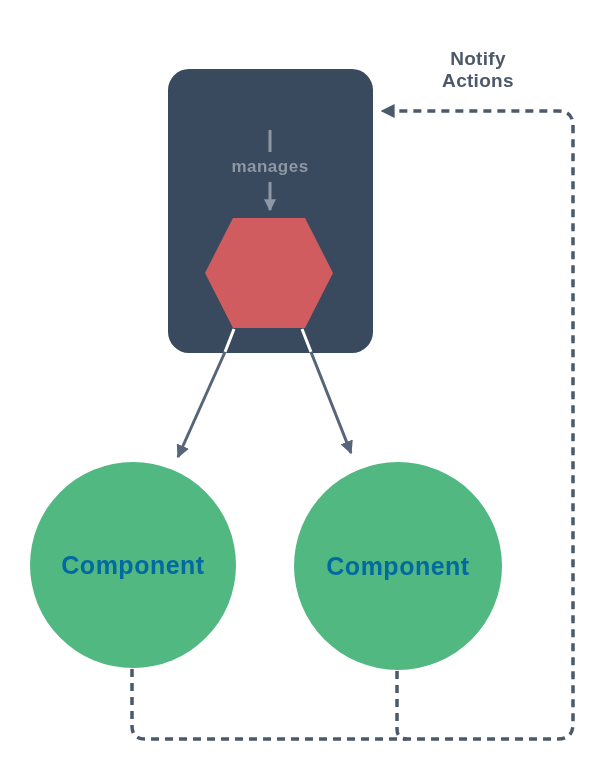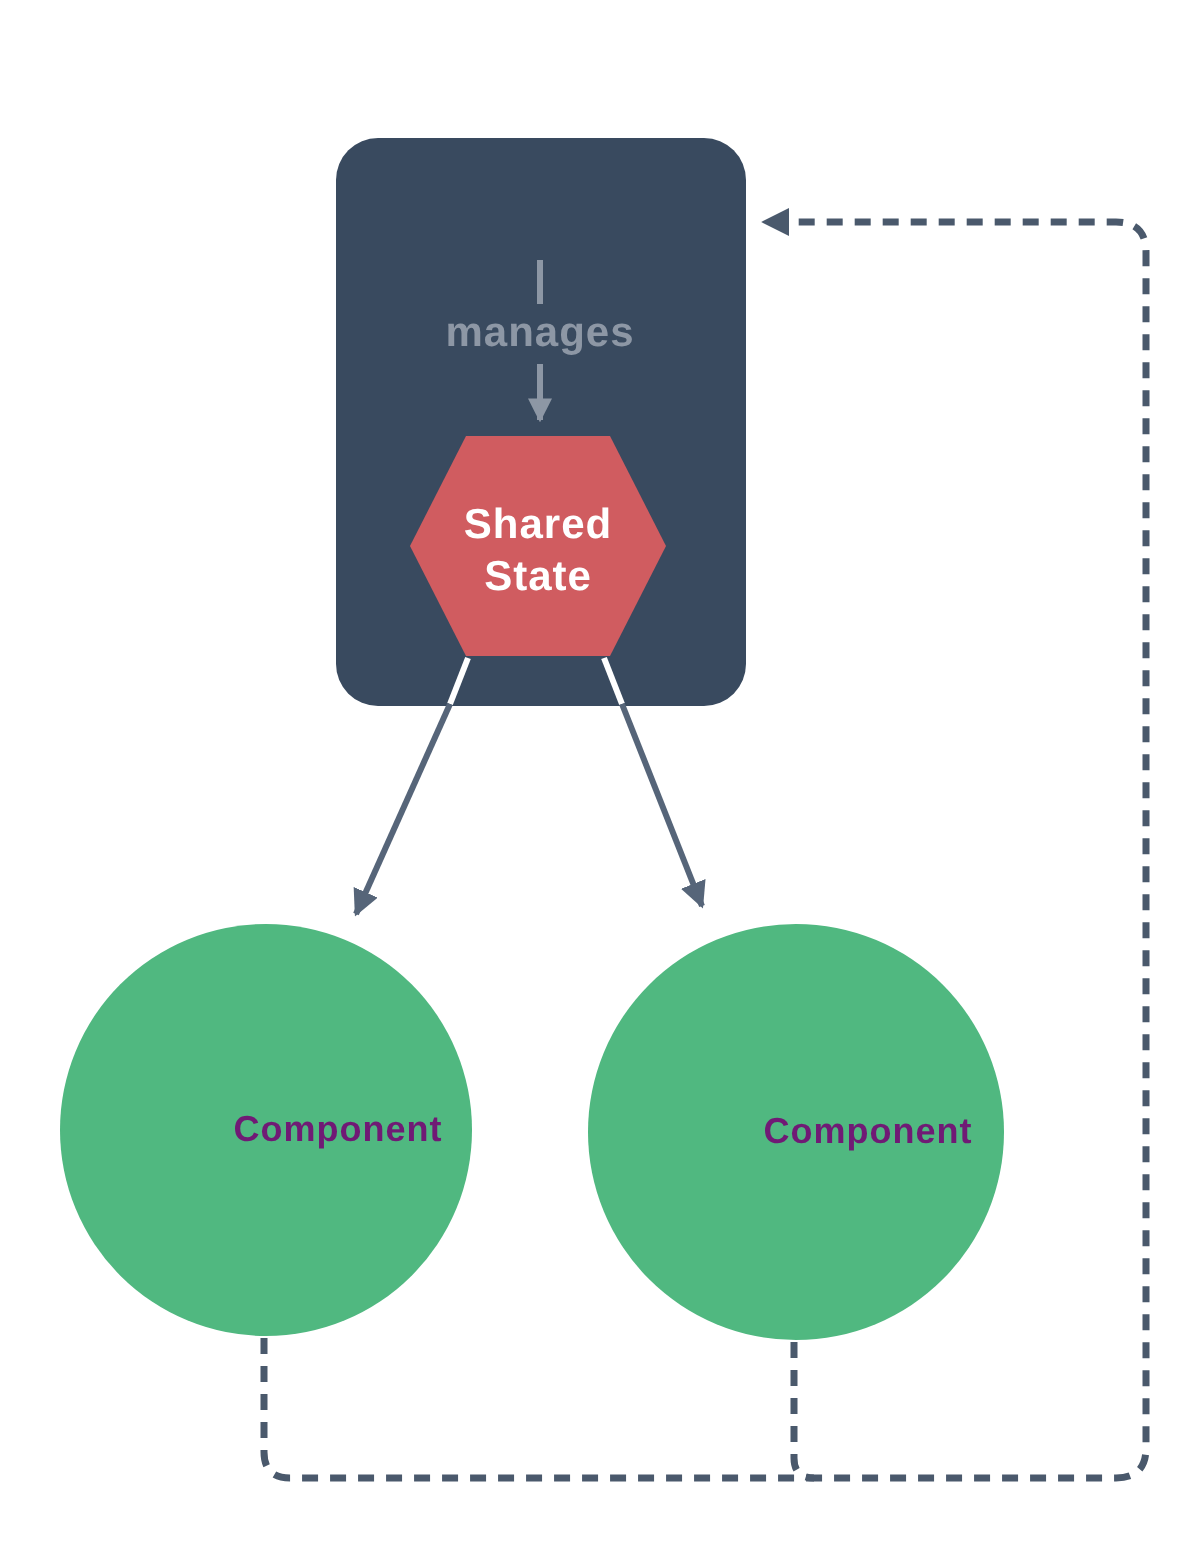--- a/index.html
+++ b/index.html
@@ -13,24 +13,24 @@
   #shapes{position:absolute;left:0;top:0;}
   .lbl{
     position:absolute;
     transform:translate(-50%,-50%);
     font-weight:bold;
     text-align:center;
     white-space:pre-line;
     user-select:none;
   }
   .store-title{font-size:25px;color:#ffffff;letter-spacing:1px;}
-  .manages{font-size:21px;color:#8d97a5;letter-spacing:.5px;}
+  .manages{font-size:17px;color:#8d97a5;letter-spacing:.5px;}
   .hex-label{font-size:21px;color:#ffffff;line-height:26px;letter-spacing:.5px;}
   .flow-label{font-size:19px;color:#4d596b;line-height:22px;letter-spacing:.3px;}
-  .component-label{font-size:18px;color:#701a75;letter-spacing:.5px;margin-left:36px;}
+  .component-label{font-size:25px;color:#0369a1;letter-spacing:.5px;}
   .gray-line{stroke:#8d97a5;stroke-width:3;fill:none;}
   .white-line{stroke:#ffffff;stroke-width:3;fill:none;}
   .trigger-line{stroke:#566579;stroke-width:3;fill:none;}
   .dashed{stroke:#4a596c;stroke-width:3.5;fill:none;stroke-dasharray:8 6;}
 </style>
 </head>
 <body>
 
 <div id="canvas">
 
@@ -66,22 +66,22 @@
     <line class="trigger-line" x1="225" y1="352" x2="178" y2="457" marker-end="url(#m-trigger)"></line>
     <line class="trigger-line" x1="311" y1="352" x2="351" y2="453" marker-end="url(#m-trigger)"></line>
 
     <circle cx="133" cy="565" r="103" fill="#50b880"></circle>
     <circle cx="398" cy="566" r="104" fill="#50b880"></circle>
   </svg>
 
 
   <div class="lbl manages" style="left:270px;top:167px;">manages</div>
 
-  <div class="lbl hex-label" style="left:269px;top:276px;">Shared
-State</div>
 
+  <div class="lbl flow-label" style="left:478px;top:70px;">Notify
+Actions</div>
 
 
   <div class="lbl component-label" style="left:133px;top:565px;">Component</div>
 
   <div class="lbl component-label" style="left:398px;top:566px;">Component</div>
 
 </div>
 
 </body></html>

